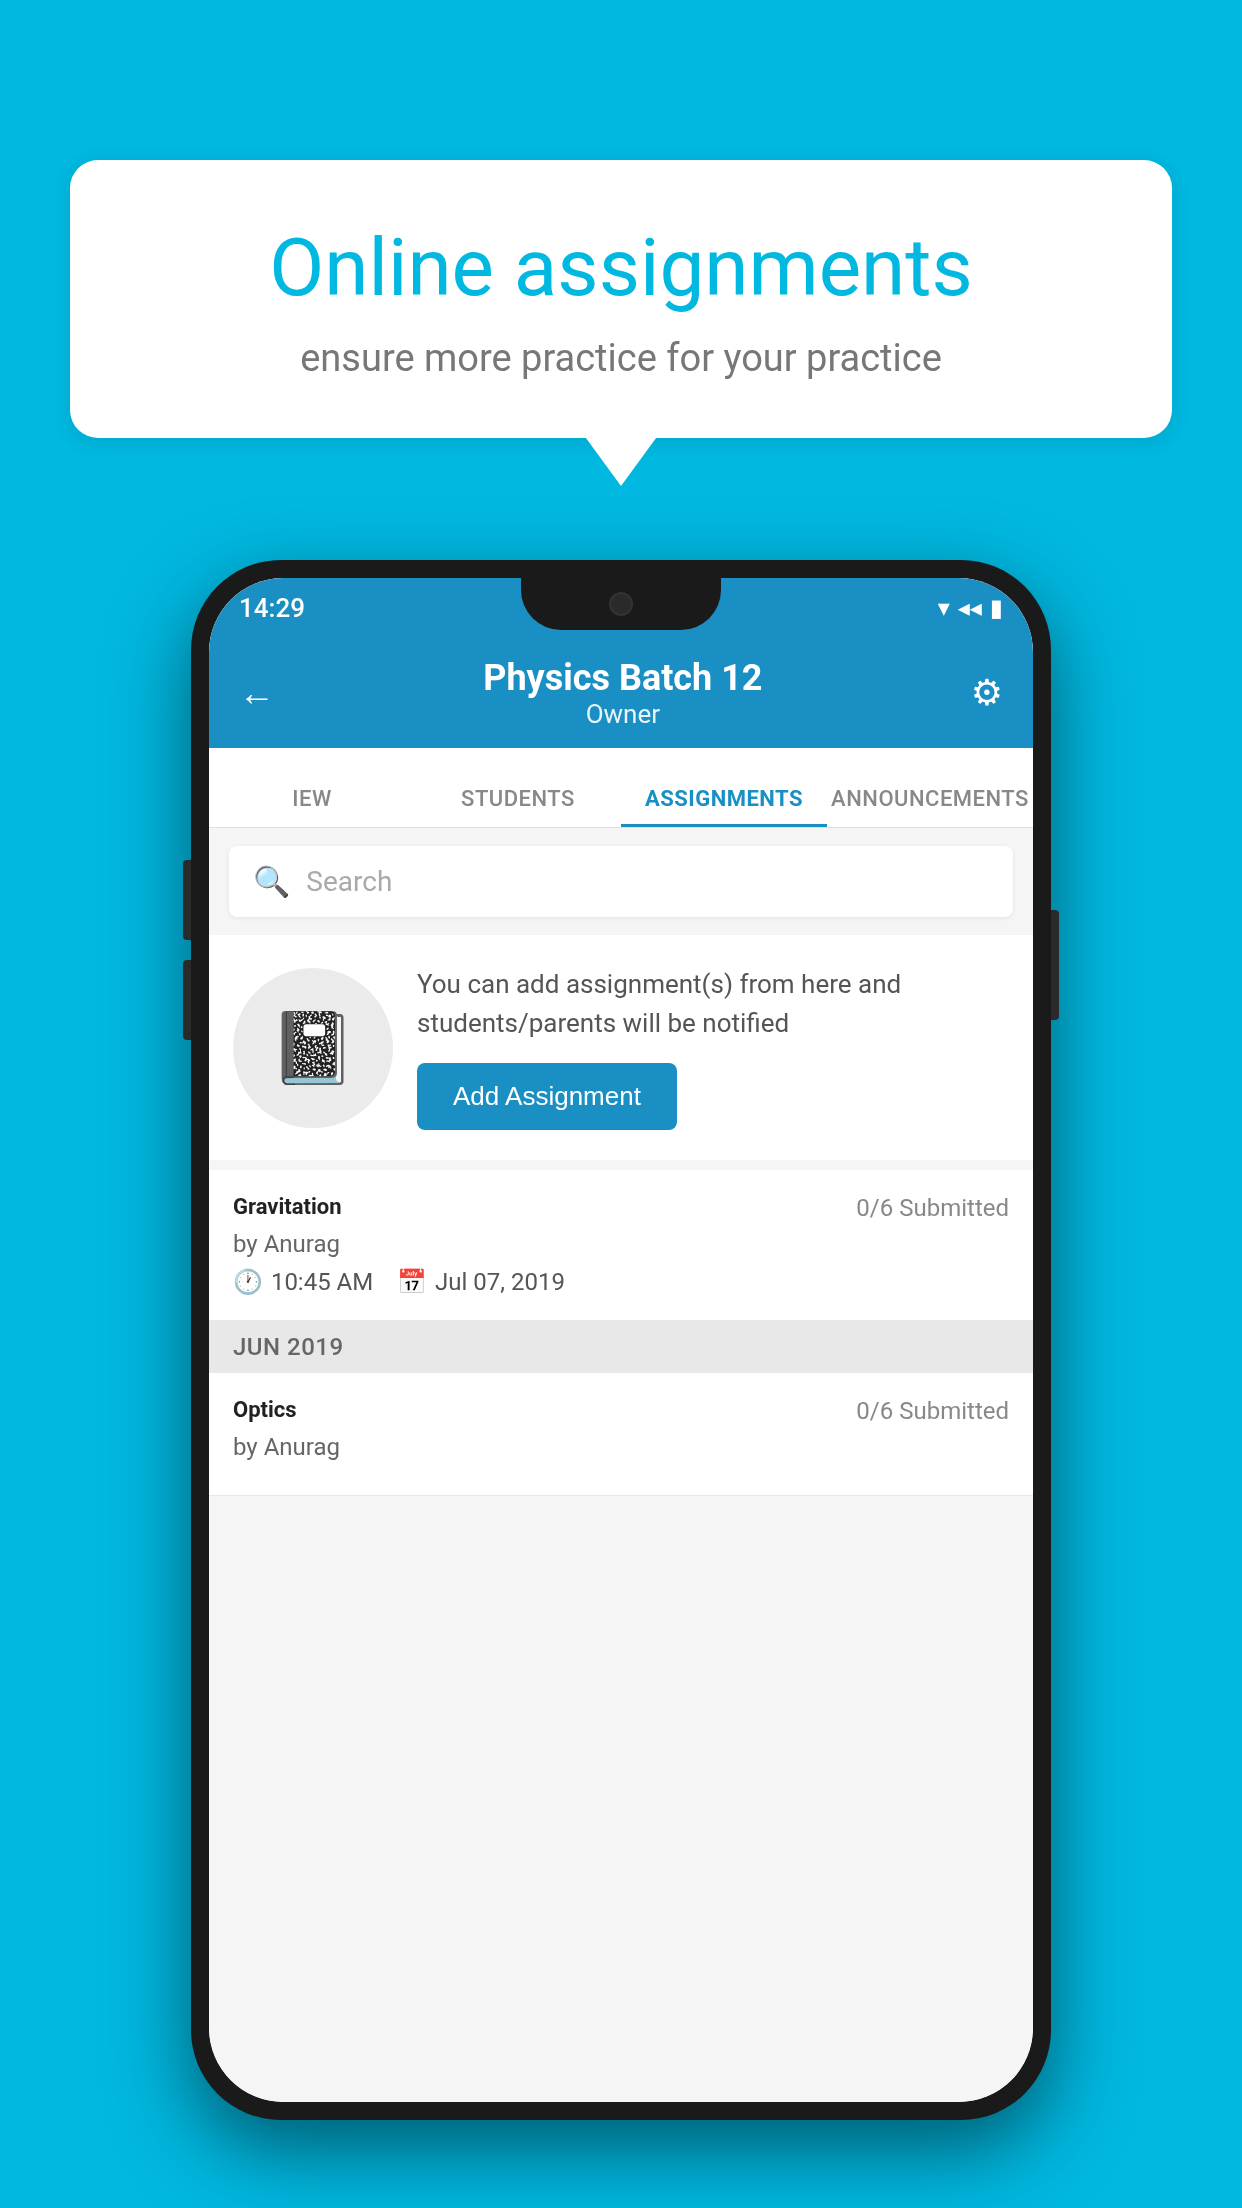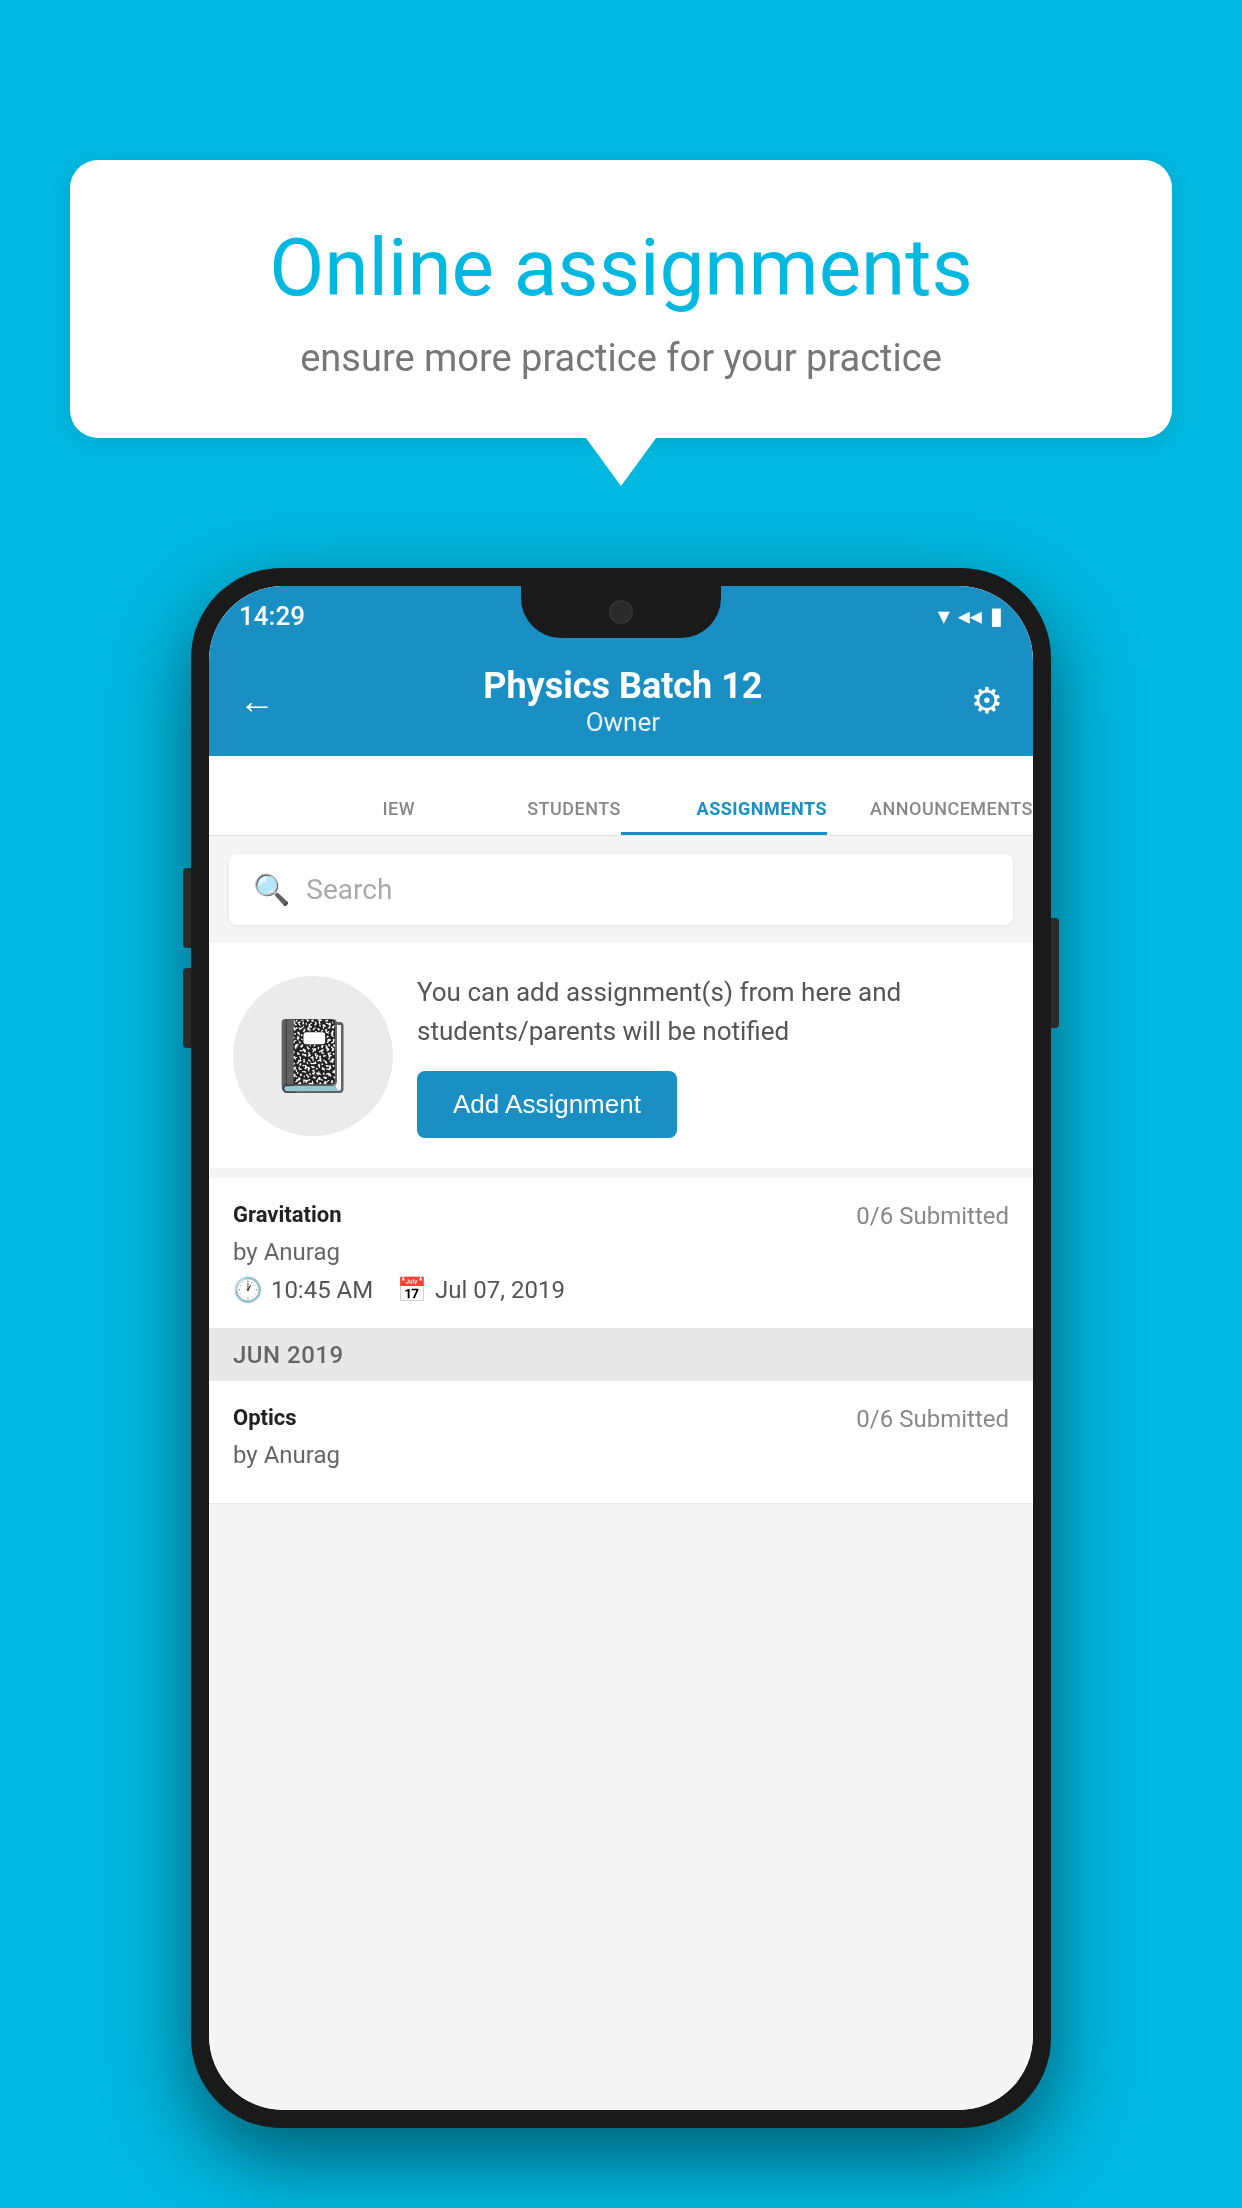--- a/index.html
+++ b/index.html
@@ -59,21 +59,20 @@
     }
 
     
     .phone-wrapper {
       position: absolute;
       top: 560px;
       left: 50%;
       transform: translateX(-50%);
       width: 860px;
       height: 1560px;
-      margin-top: 8px;
     }
 
     
     .phone-shell {
       position: absolute;
       top: 0;
       left: 0;
       width: 860px;
       height: 1560px;
       background: #1a1a1a;
@@ -200,23 +199,23 @@
       right: 0;
       height: 80px;
       background: white;
       display: flex;
       align-items: flex-end;
       border-bottom: 1px solid #e0e0e0;
     }
 
     .tab-item {
       flex: 1;
-      text-align: right;
+      text-align: center;
       padding-bottom: 16px;
-      font-size: 18px;
+      font-size: 22px;
       color: #888;
       font-weight: 500;
       letter-spacing: 0.5px;
       cursor: pointer;
       position: relative;
     }
 
     .tab-item.active {
       color: #1a8fc4;
       font-weight: 700;

